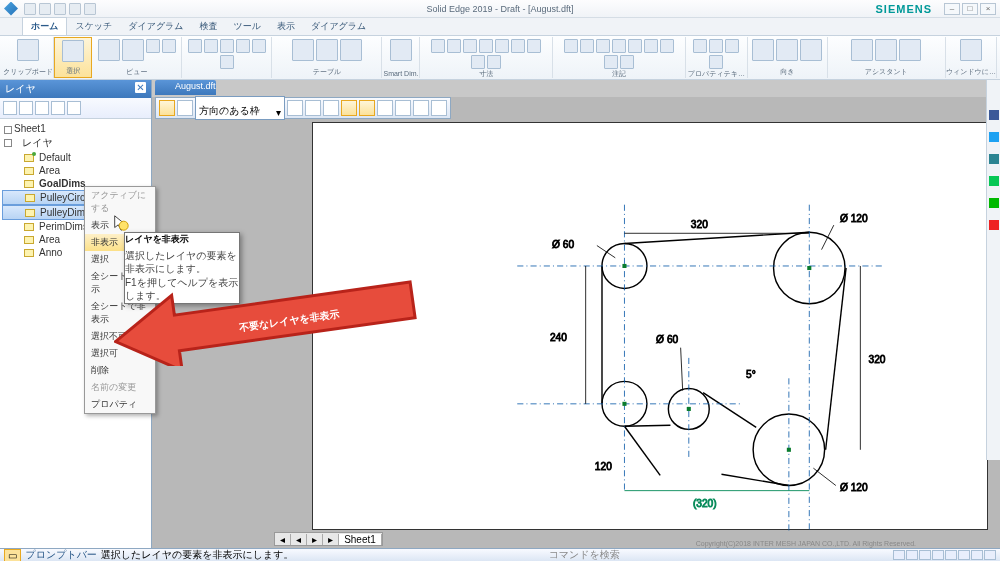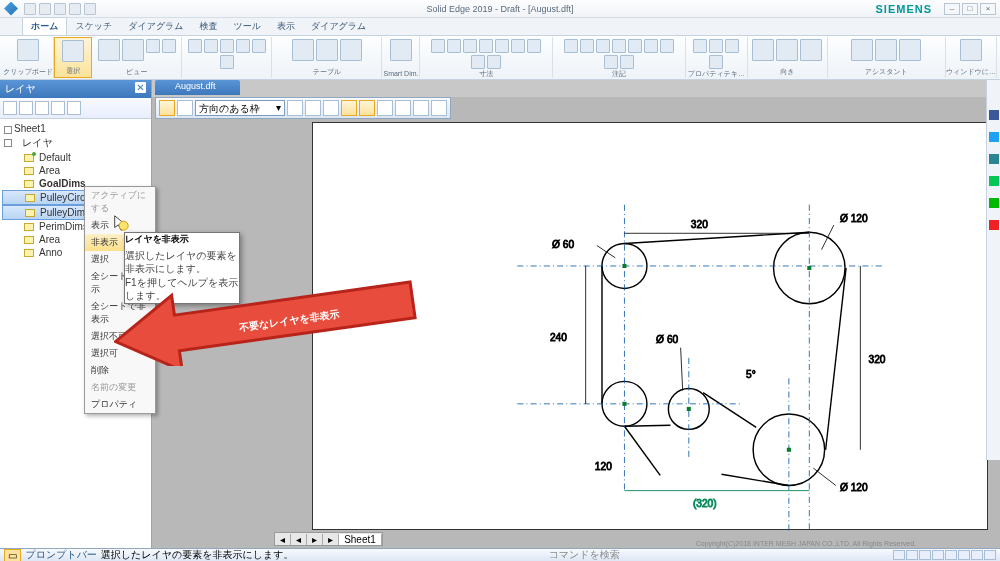--- a/index.html
+++ b/index.html
@@ -39,25 +39,25 @@
 .ctxmenu .mi{padding:2px 6px;font-size:9px;color:#333}
 .ctxmenu .mi.dis{color:#999}
 .ctxmenu .mi.hov{background:linear-gradient(#fef0c8,#fce088)}
 .tooltip{position:absolute;left:124px;top:232px;width:116px;background:#fff;border:1px solid #767676;box-shadow:2px 2px 5px rgba(0,0,0,.35);z-index:11;padding:0}
 .tooltip .tt-h{font-size:9px;font-weight:bold;margin-bottom:3px}
 .tooltip .tt-b{font-size:8px;color:#444;line-height:1.3}
 .cursor{position:absolute;left:112px;top:214px;z-index:12;width:18px;height:18px}
 .cursor svg{width:18px;height:18px}
 .content{flex:1;background:#b8b8b8;position:relative}
 .doc-tabs{position:absolute;top:0;left:0;right:0;height:17px;background:#c8c8c8}
-.doc-tab{position:absolute;left:3px;top:0;height:15px;padding:1px 24px 0 20px;background:linear-gradient(#5a95d8,#3d78bc);color:#fff;font-size:9px;border-radius:2px 2px 0 0}
+.doc-tab{position:absolute;left:3px;top:0;height:15px;padding:1px 0 0 20px;background:linear-gradient(#5a95d8,#3d78bc);color:#fff;font-size:9px;border-radius:2px 2px 0 0}
 .tbar{position:absolute;top:17px;left:3px;height:22px;background:linear-gradient(#f8faff,#dce6f4);border:1px solid #8ea8c2;display:flex;align-items:center;padding:0 3px;gap:2px}
 .tbar .tb{width:16px;height:16px;background:#fff;border:1px solid #a8bed4}
 .tbar .tb.arr{background:linear-gradient(#fef5d8,#fce29a);border-color:#e8a820}
-.tbar .combo{width:90px;height:16px;background:#fff;border:1px solid #7a9cc0;font-size:8px;padding:1px 3px;display:flex;align-items:flex-start;justify-content:space-between}
+.tbar .combo{width:90px;height:24px;background:#fff;border:1px solid #7a9cc0;font-size:8px;padding:1px 3px;display:flex;align-items:flex-end;justify-content:space-between}
 .canvas{position:absolute;top:42px;left:160px;right:12px;bottom:18px;background:#fff;border:1px solid #333}
 .drawing{position:absolute;inset:0}
 .sheet-tabs{position:absolute;bottom:2px;left:122px;height:14px;display:flex;align-items:center;background:#e8e8e8;border:1px solid #999;font-size:8px}
 .sheet-tabs span{padding:0 5px;border-right:1px solid #aaa}
 .statusbar{height:13px;background:linear-gradient(#f8faff,#dce6f4);border-top:1px solid #8ea8c2;display:flex;align-items:center;font-size:8px;padding:0 4px}
 .statusbar .sb-l{color:#2b5a8a}
 .statusbar .sb-r{margin-left:auto;display:flex;gap:1px}
 .statusbar .sb-r span{width:12px;height:10px;background:#e8eefc;border:1px solid #a8bed4}
 .arrow-callout{position:absolute;left:114px;top:274px;z-index:20;width:310px;height:92px}
 .rpanel{position:absolute;right:0;top:80px;width:14px;height:380px;background:#f0f3f7;border-left:1px solid #c6d2de;display:flex;flex-direction:column;align-items:center;gap:12px;padding-top:30px}

